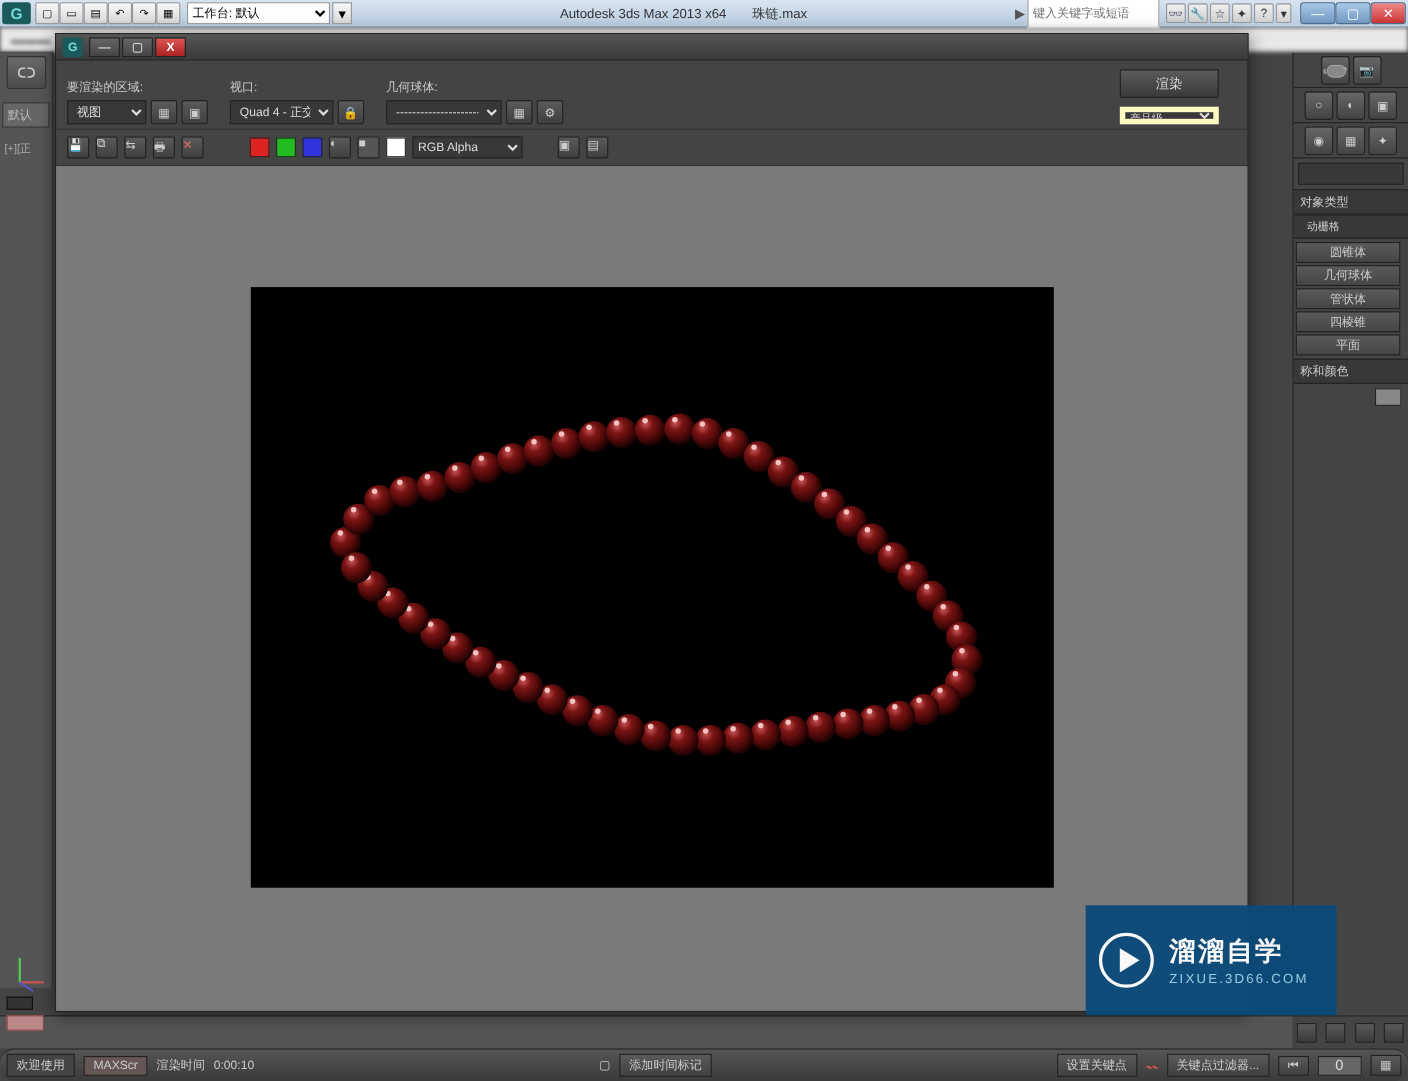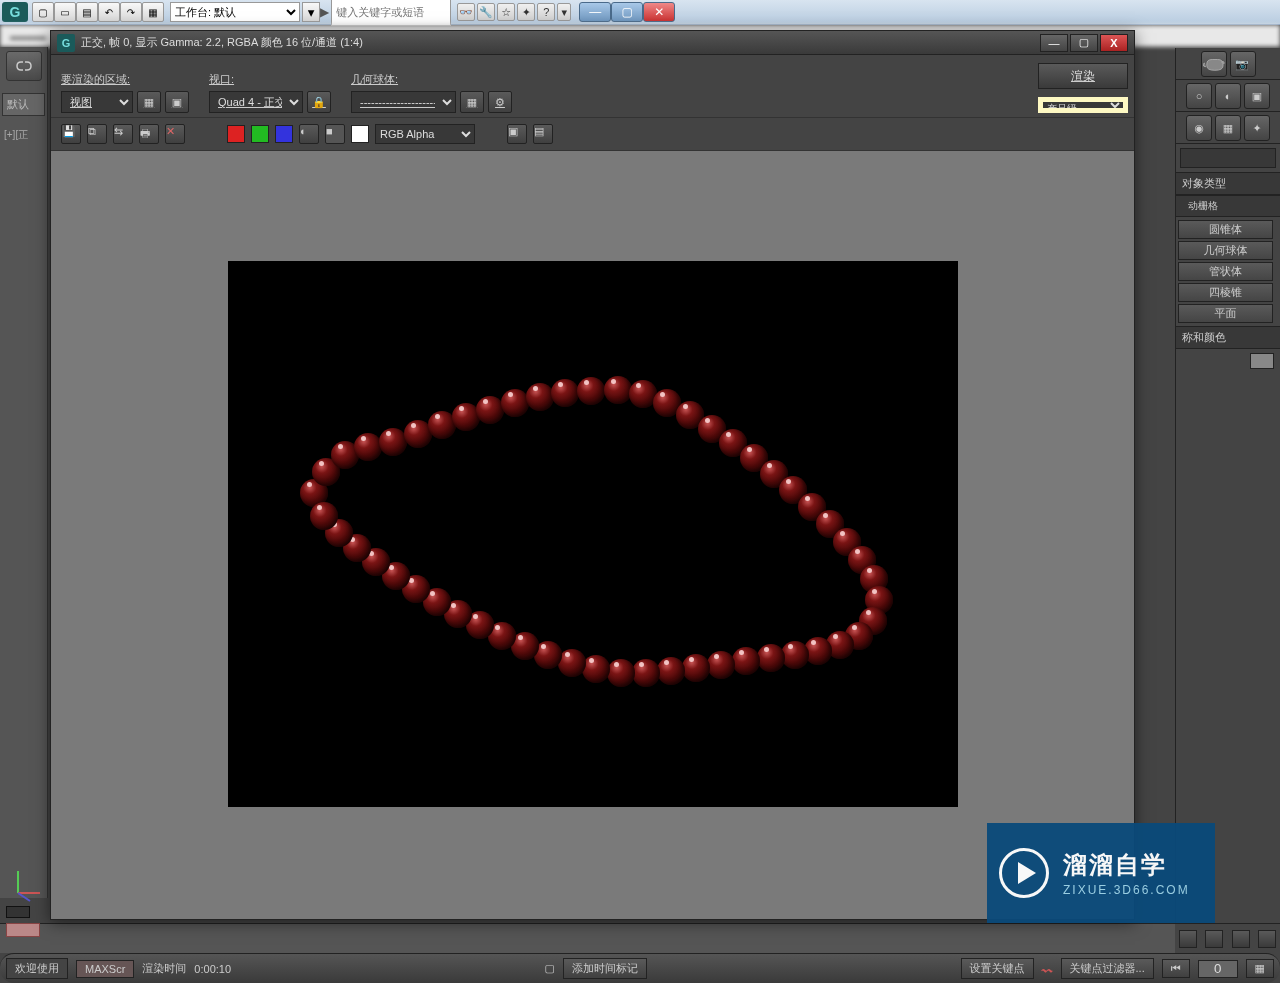--- a/index.html
+++ b/index.html
@@ -49,21 +49,21 @@
 .render-win { position: absolute; left: 50px; top: 30px; width: 1085px; height: 890px; background: #444; border: 1px solid #222; box-shadow: 0 3px 15px rgba(0,0,0,0.5); z-index: 10; }
 .render-title { height: 24px; background: linear-gradient(#555,#3a3a3a); display: flex; align-items: center; padding: 0 6px; border-bottom: 1px solid #222; }
 .render-title-icon { width: 18px; height: 18px; background: #1a5a5a; border-radius: 2px; margin-right: 6px; display:flex;align-items:center;justify-content:center;color:#7dd;font-size:11px;font-weight:bold;}
 .render-title-text { flex: 1; font-size: 11px; color: #ddd; }
 .render-win-controls { display: flex; gap: 2px; }
 .render-win-controls button { width: 28px; height: 18px; border: 1px solid #222; font-size: 11px; color: #fff; }
 .r-min { background: linear-gradient(#666,#444); }
 .r-max { background: linear-gradient(#666,#444); }
 .r-close { background: linear-gradient(#d55,#a22); width: 34px; font-weight:bold;}
 
-.render-toolbar { padding: 8px 6px 4px 10px; display: flex; gap: 20px; align-items: flex-end; text-decoration: underline; }
+.render-toolbar { padding: 8px 26px 4px 10px; display: flex; gap: 20px; align-items: flex-end; }
 .tb-group { display: flex; flex-direction: column; gap: 4px; }
 .tb-label { font-size: 11px; color: #ccc; }
 .tb-row { display: flex; gap: 4px; align-items: center; }
 .tb-select { height: 22px; background: #383838; border: 1px solid #222; color: #ddd; font-size: 11px; padding: 0 4px; }
 .tb-btn { width: 24px; height: 22px; background: linear-gradient(#5a5a5a,#404040); border: 1px solid #222; border-radius: 2px; display:flex;align-items:center;justify-content:center;}
 .render-btn-big { width: 90px; height: 26px; background: linear-gradient(#5a5a5a,#3a3a3a); border: 1px solid #222; color: #ddd; font-size: 12px; margin-left: auto; }
 .product-sel { width: 90px; height: 16px; background: #383838; border: 5px solid #fef9c3; color: #ddd; font-size: 10px; margin-top: 4px; margin-left: auto; }
 
 .render-toolbar2 { padding: 6px 10px; display: flex; gap: 6px; align-items: center; border-bottom: 1px solid #333; border-top: 1px solid #333; }
 .small-btn { width: 20px; height: 20px; background: linear-gradient(#5a5a5a,#404040); border: 1px solid #222; border-radius: 2px; }
@@ -117,20 +117,24 @@
     <button>▭</button>
     <button>▤</button>
     <button>↶</button>
     <button>↷</button>
     <button>▦</button>
   </div>
   <select class="workspace-sel">
     <option>工作台: 默认</option>
   </select>
   <button style="width:18px;height:20px;margin-left:2px;background:linear-gradient(#f8f8f8,#d8d8d8);border:1px solid #999;">▾</button>
+  <div class="os-title-text">
+    <span>Autodesk 3ds Max  2013 x64</span>
+    <span class="file-name">珠链.max</span>
+  </div>
   <div class="os-search-box">
     <span style="font-size:12px;color:#555;">▶</span>
     <input class="os-search" placeholder="键入关键字或短语" style="">
   </div>
   <div class="os-right-icons">
     <span>👓</span>
     <span>🔧</span>
     <span>☆</span>
     <span>✦</span>
     <span>?</span>
@@ -197,21 +201,20 @@
   </div>
   <div class="right-sect-h">称和颜色</div>
   <div style="overflow:hidden;">
       <div class="color-swatch"></div>
     </div>
 </div>
 
 <div class="render-win">
   <div class="render-title">
     <div class="render-title-icon">G</div>
-    <div class="render-title-text">正交, 帧 0, 显示 Gamma: 2.2, RGBA 颜色 16 位/通道 (1:4)</div>
     <div class="render-win-controls">
       <button class="r-min">—</button>
       <button class="r-max">▢</button>
       <button class="r-close">X</button>
     </div>
   </div>
 
   <div class="render-toolbar">
     <div class="tb-group">
       <div class="tb-label">要渲染的区域:</div>

